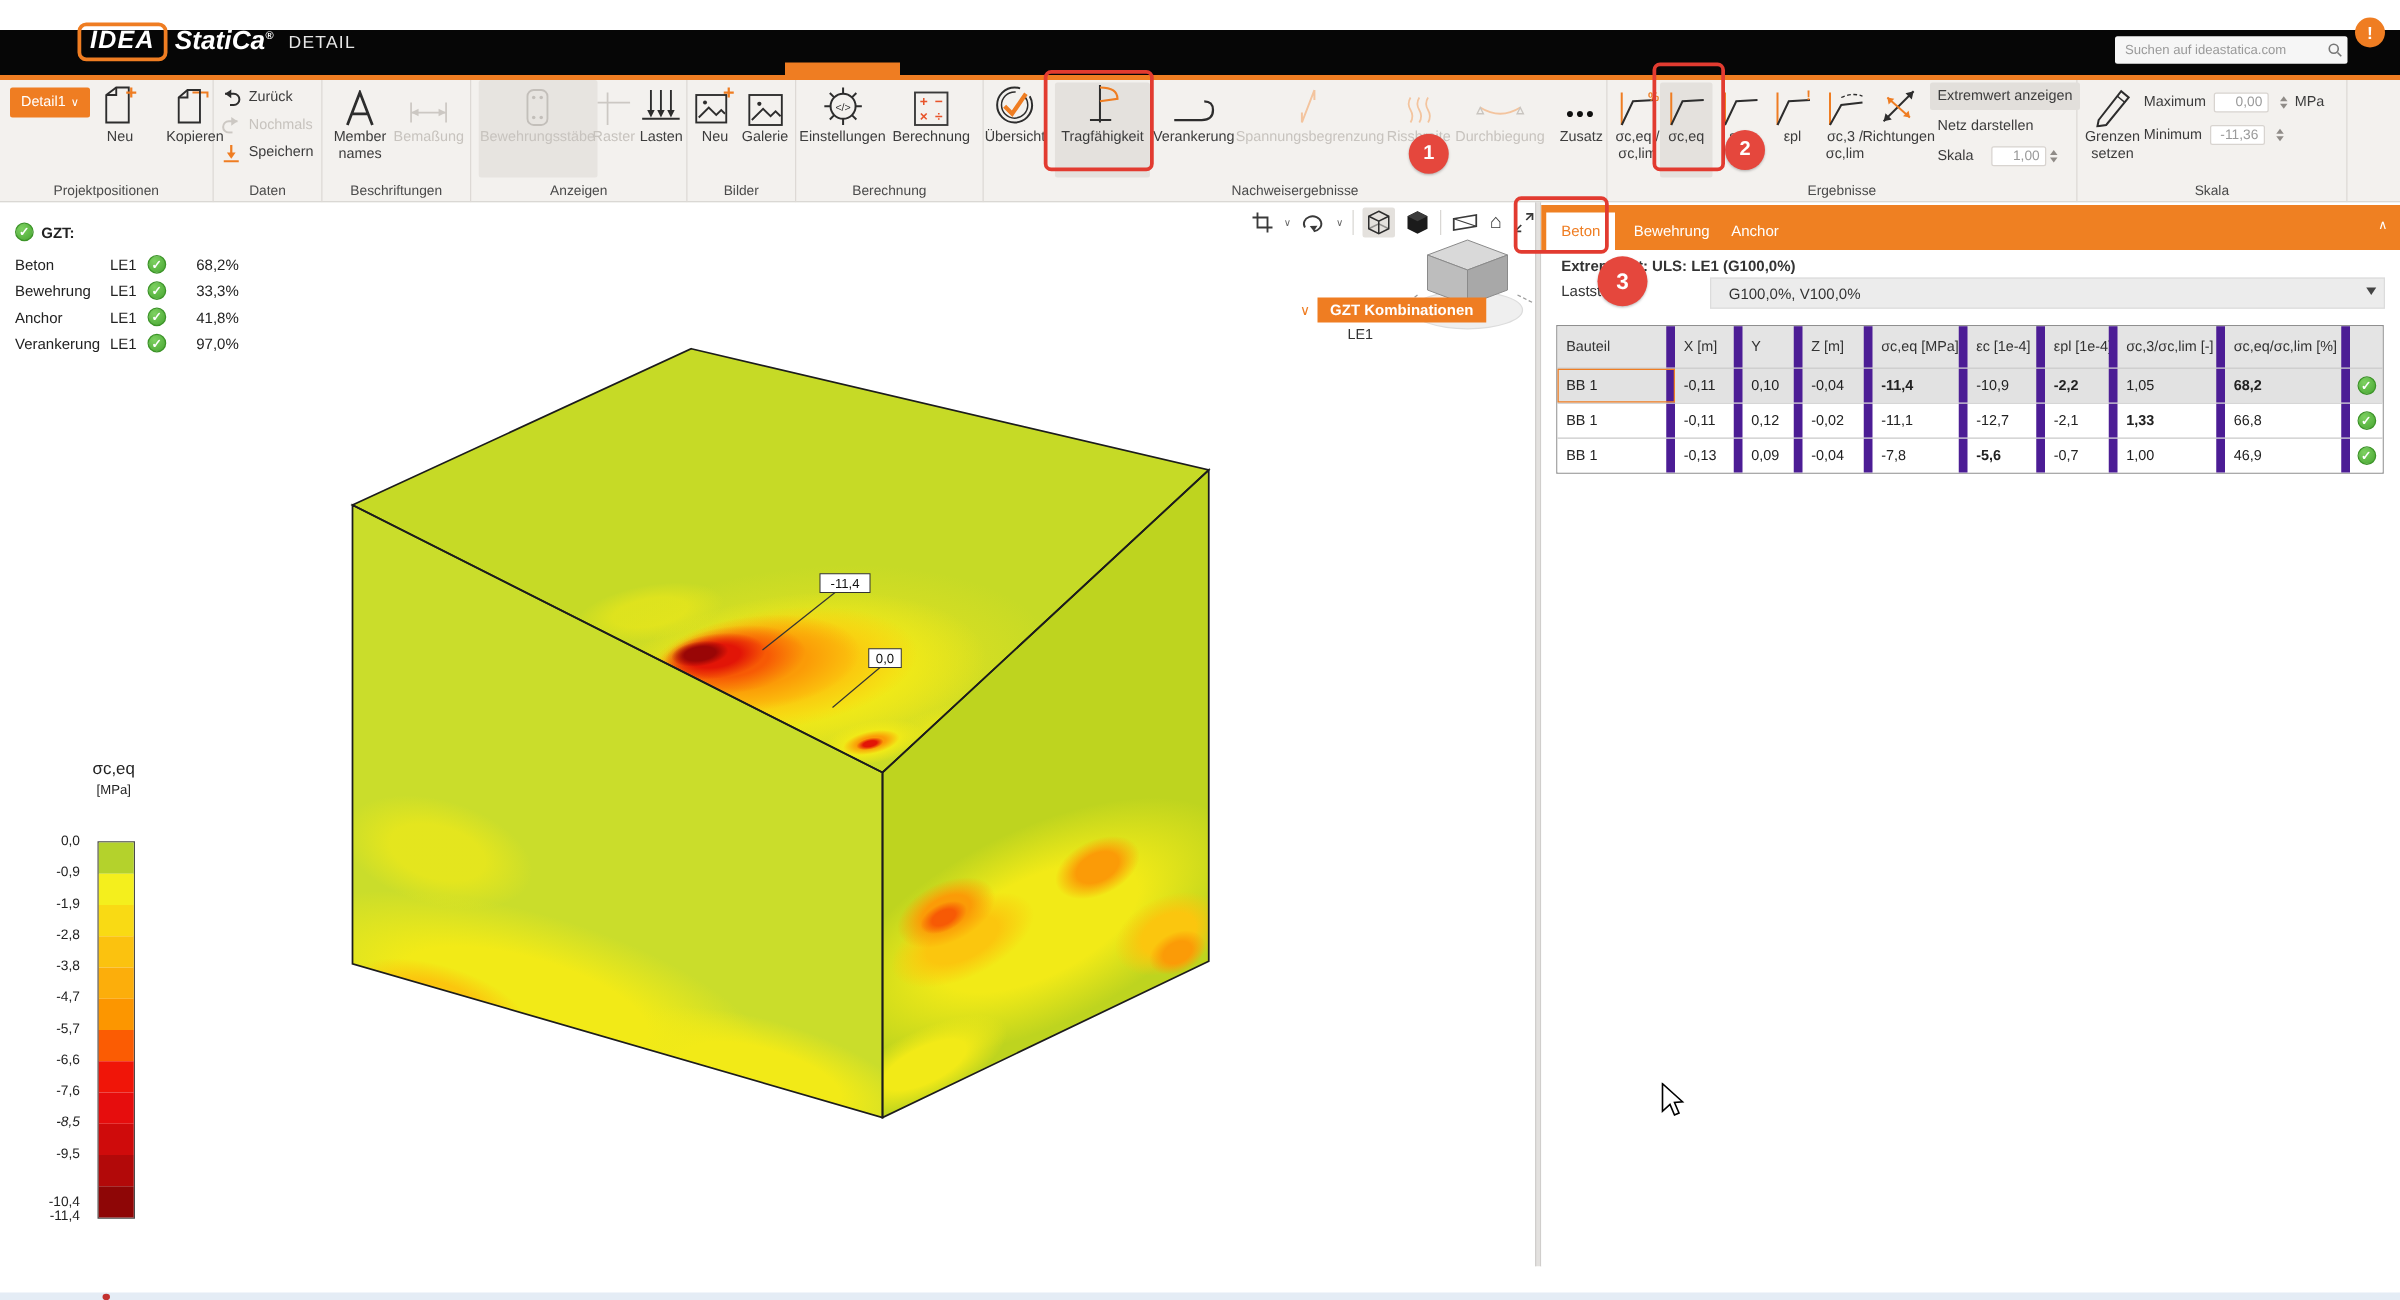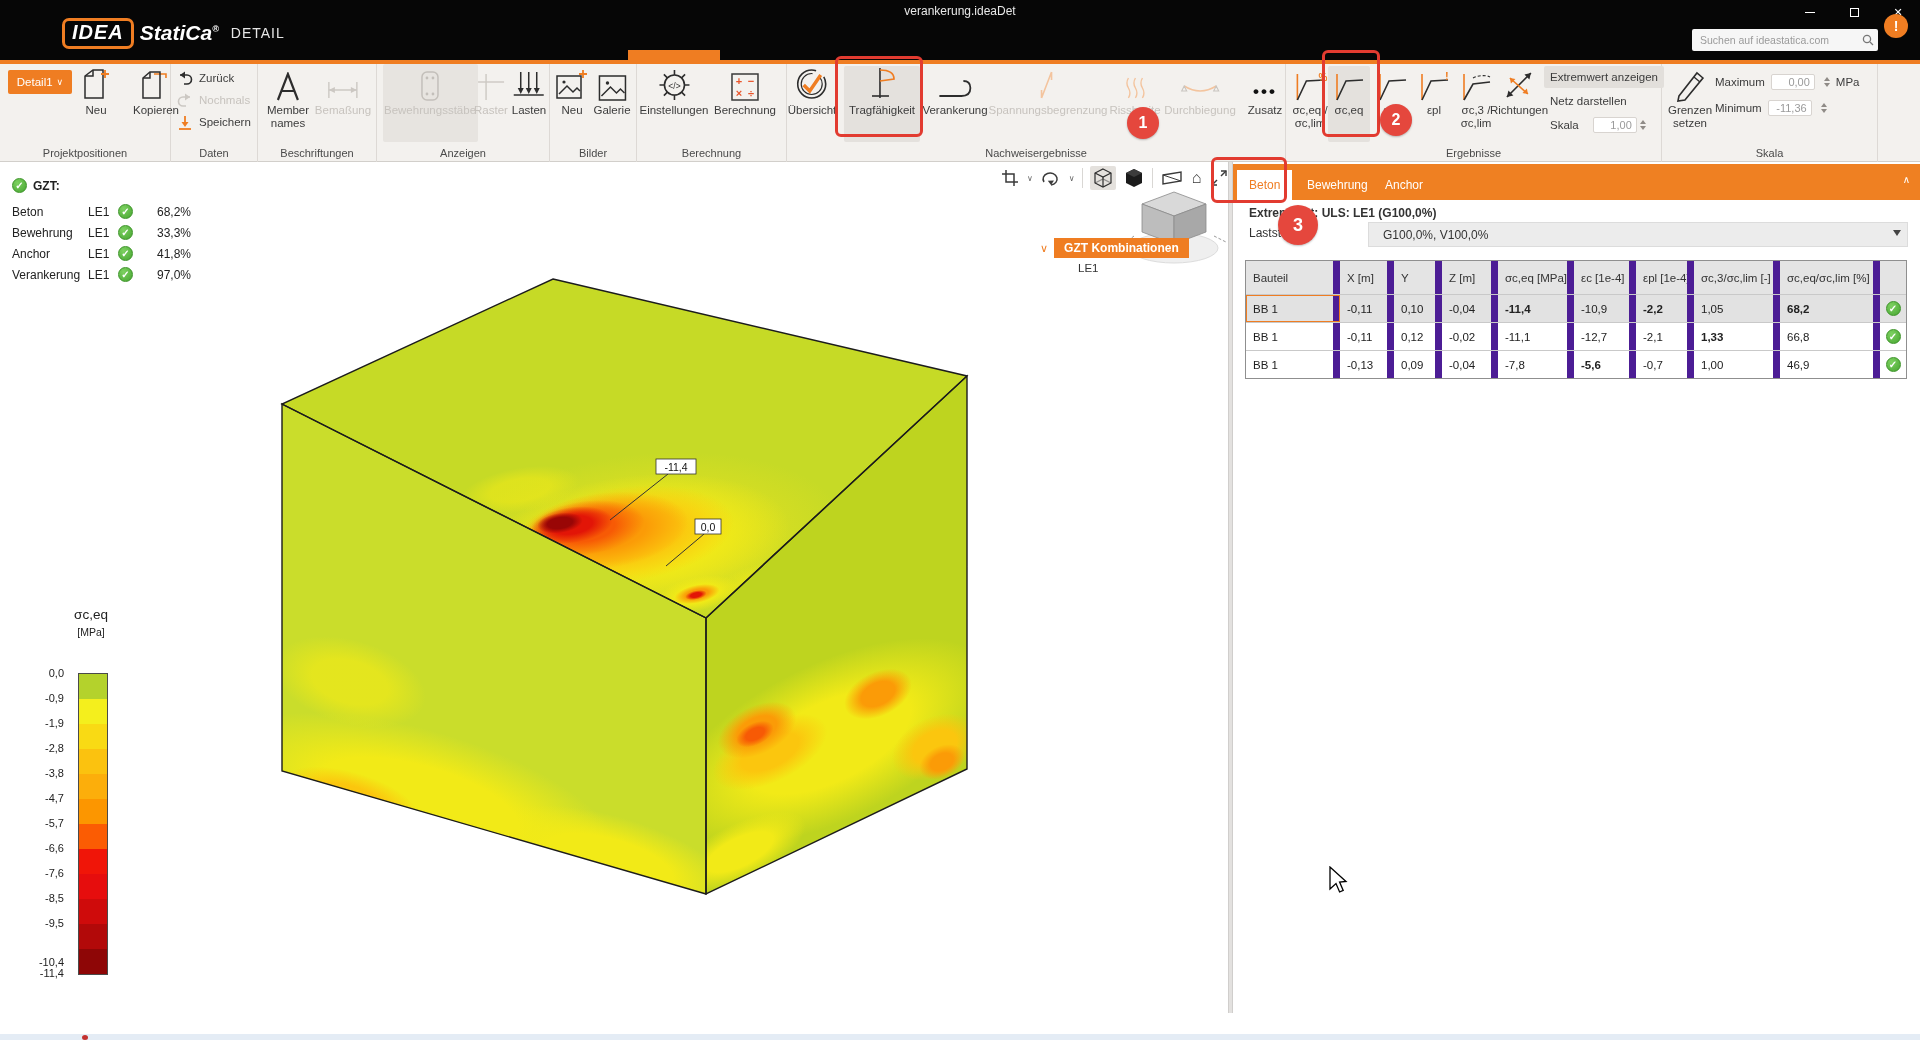--- a/index.html
+++ b/index.html
@@ -124,34 +124,20 @@
   .annrect{position:absolute;border:3.5px solid #e23b30;border-radius:6px;z-index:50}
   .annbadge{position:absolute;border-radius:50%;background:#e5473d;color:#fff;font-weight:bold;display:flex;align-items:center;justify-content:center;z-index:51;box-shadow:0 1px 2px rgba(0,0,0,.25)}
 
   .cursor{position:absolute;z-index:60;pointer-events:none}
 </style>
 </head>
 <body>
 
 <div id="app">
 
-  <div class="titlebar">
-    <div class="wtitle">verankerung.ideaDet</div>
-    <div class="winbtns">
-      <div class="winbtn">
-          <span class="minglyph"></span>
-        </div>
-      <div class="winbtn">
-          <span class="maxglyph"></span>
-        </div>
-      <div class="winbtn">
-          <span>✕</span>
-        </div>
-    </div>
-  </div>
 
   <div class="menubar">
     <div class="logo">
       <span class="logobox">IDEA</span>
       <span class="logostatica"><span>StatiCa</span><span class="logoreg">®</span></span>
       <span class="logomodule">DETAIL</span>
     </div>
     <div class="searchbox">
       <input type="text" placeholder="Suchen auf ideastatica.com" style="">
       <span class="sicon">
@@ -755,21 +741,21 @@
         <div class="lgticks">
             <div class="lg-tick" style="top: -6px;">0,0</div>
             <div class="lg-tick" style="top: 19px;">-0,9</div>
             <div class="lg-tick" style="top: 44px;">-1,9</div>
             <div class="lg-tick" style="top: 69px;">-2,8</div>
             <div class="lg-tick" style="top: 94px;">-3,8</div>
             <div class="lg-tick" style="top: 119px;">-4,7</div>
             <div class="lg-tick" style="top: 144px;">-5,7</div>
             <div class="lg-tick" style="top: 169px;">-6,6</div>
             <div class="lg-tick" style="top: 194px;">-7,6</div>
-            <div class="lg-tick" style="top: 219px;">-8,5</div>
+            <div class="lg-tick" style="top: 219px; font-style: italic;">-8,5</div>
             <div class="lg-tick" style="top: 244px;">-9,5</div>
             <div class="lg-tick" style="top: 283px;">-10,4</div>
             <div class="lg-tick" style="top: 294px;">-11,4</div>
           </div>
       </div>
     </div>
 
     <div class="splitter"></div>
 
     <div class="panel">

